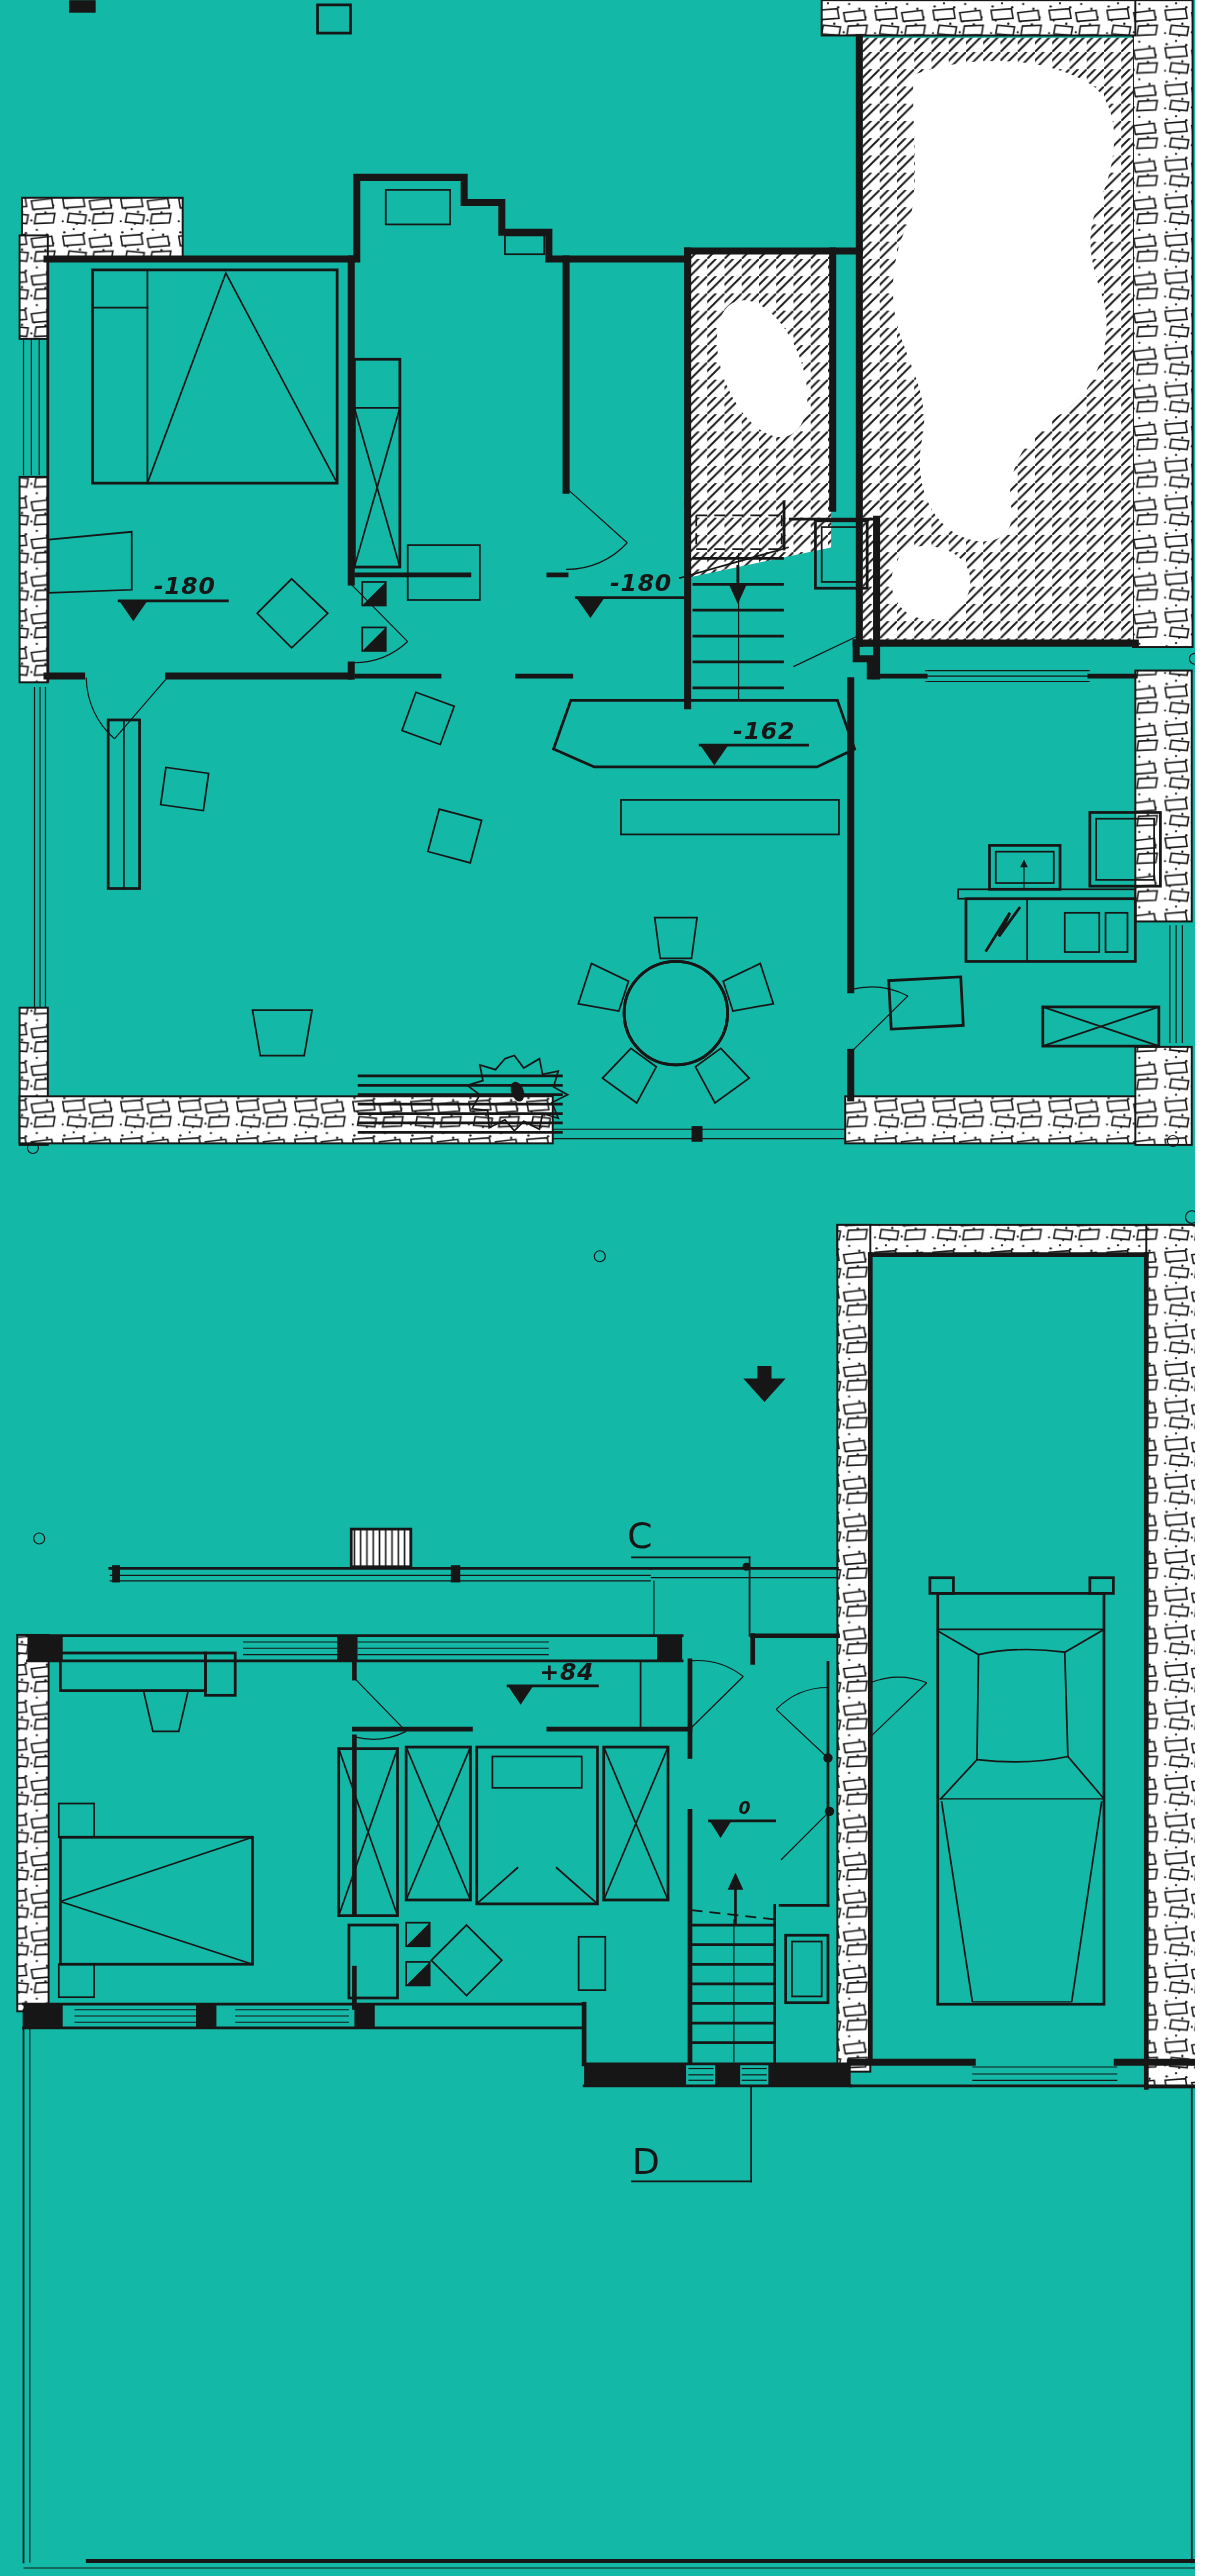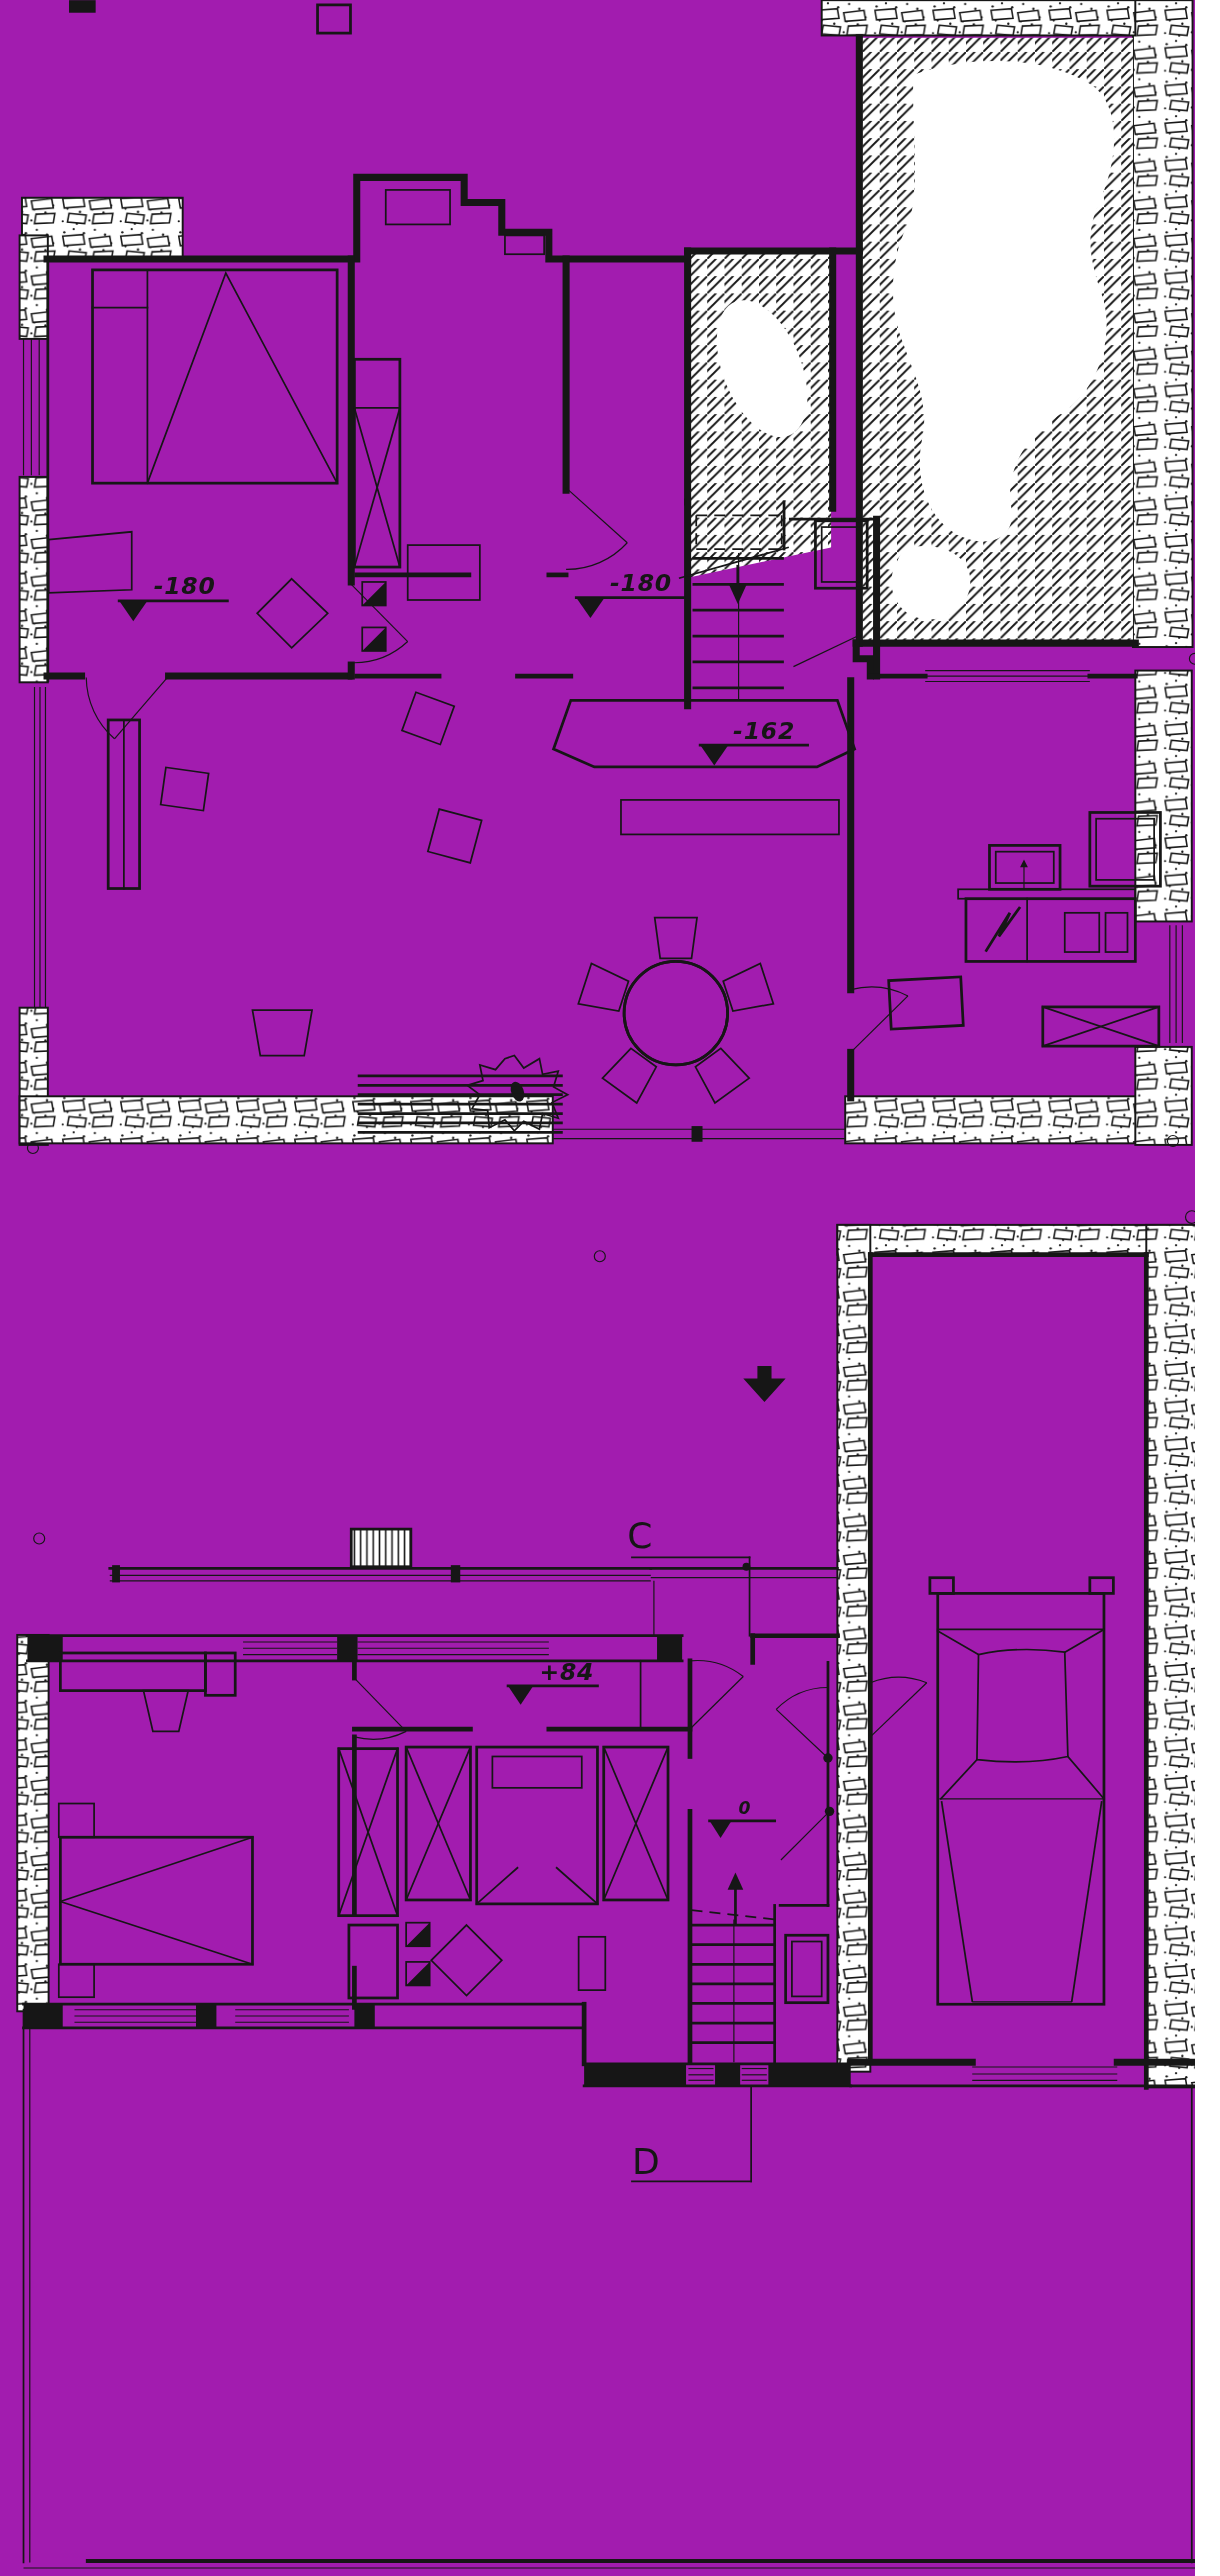--- a/index.html
+++ b/index.html
@@ -1,16 +1,16 @@
 <!DOCTYPE html>
 <html style="font-size:12.5px"><head>
 <meta charset="utf-8">
 <style>
   html,body{margin:0;padding:0;background:#ffffff;}
-  #sheet{position:relative;width:1195px;height:2576px;background:#a21caf;overflow:hidden;}
+  #sheet{position:relative;width:1195px;height:2576px;background:#14b8a6;overflow:hidden;}
   svg{position:absolute;left:0;top:0;}
   .w{stroke:#161616;stroke-width:9;fill:none;stroke-linecap:square;}
   .w6{stroke:#161616;stroke-width:6;fill:none;stroke-linecap:square;}
   .m{stroke:#161616;stroke-width:3.5;fill:none;stroke-linecap:square;}
   .t{stroke:#161616;stroke-width:2.2;fill:none;stroke-linecap:square;}
   .h{stroke:#161616;stroke-width:1.5;fill:none;}
   .dash{stroke:#161616;stroke-width:2.2;fill:none;stroke-dasharray:14 9;}
   .ink{fill:#161616;stroke:none;}
   .paper{fill:#ffffff;stroke:none;}
   text{fill:#161616;font-family:"DejaVu Sans",sans-serif;}

